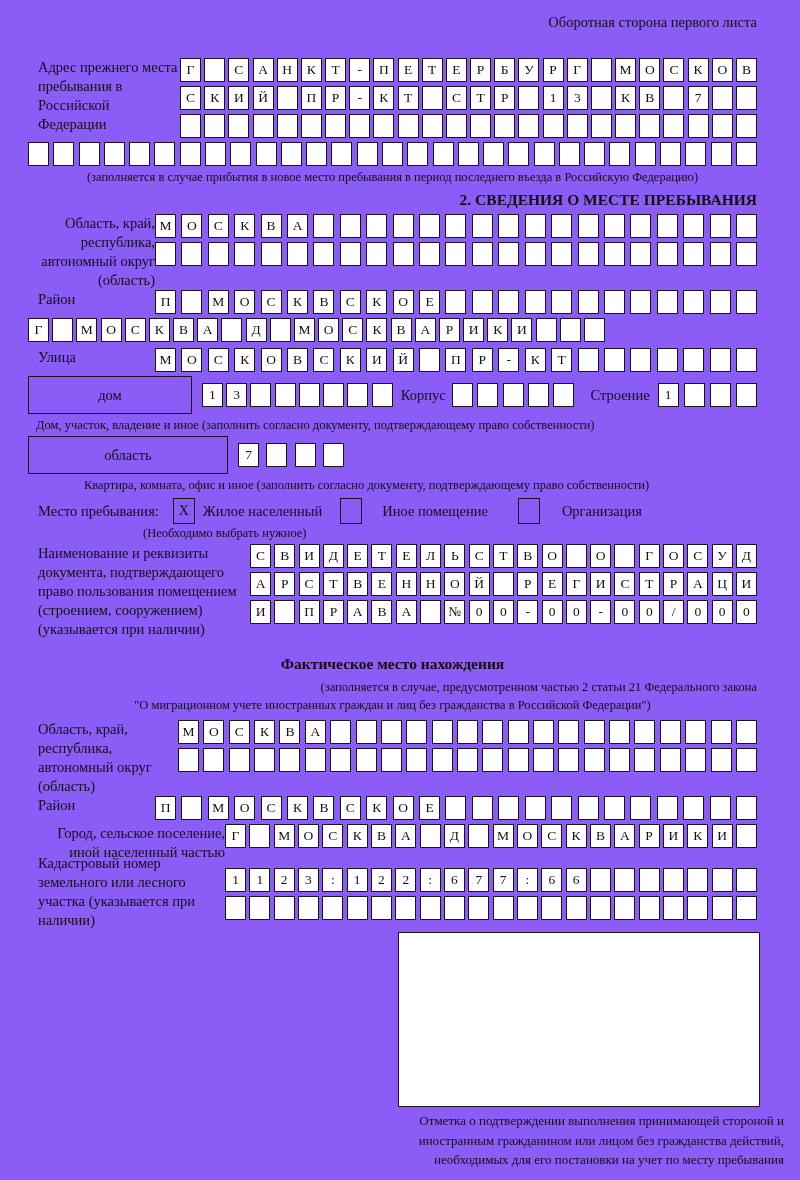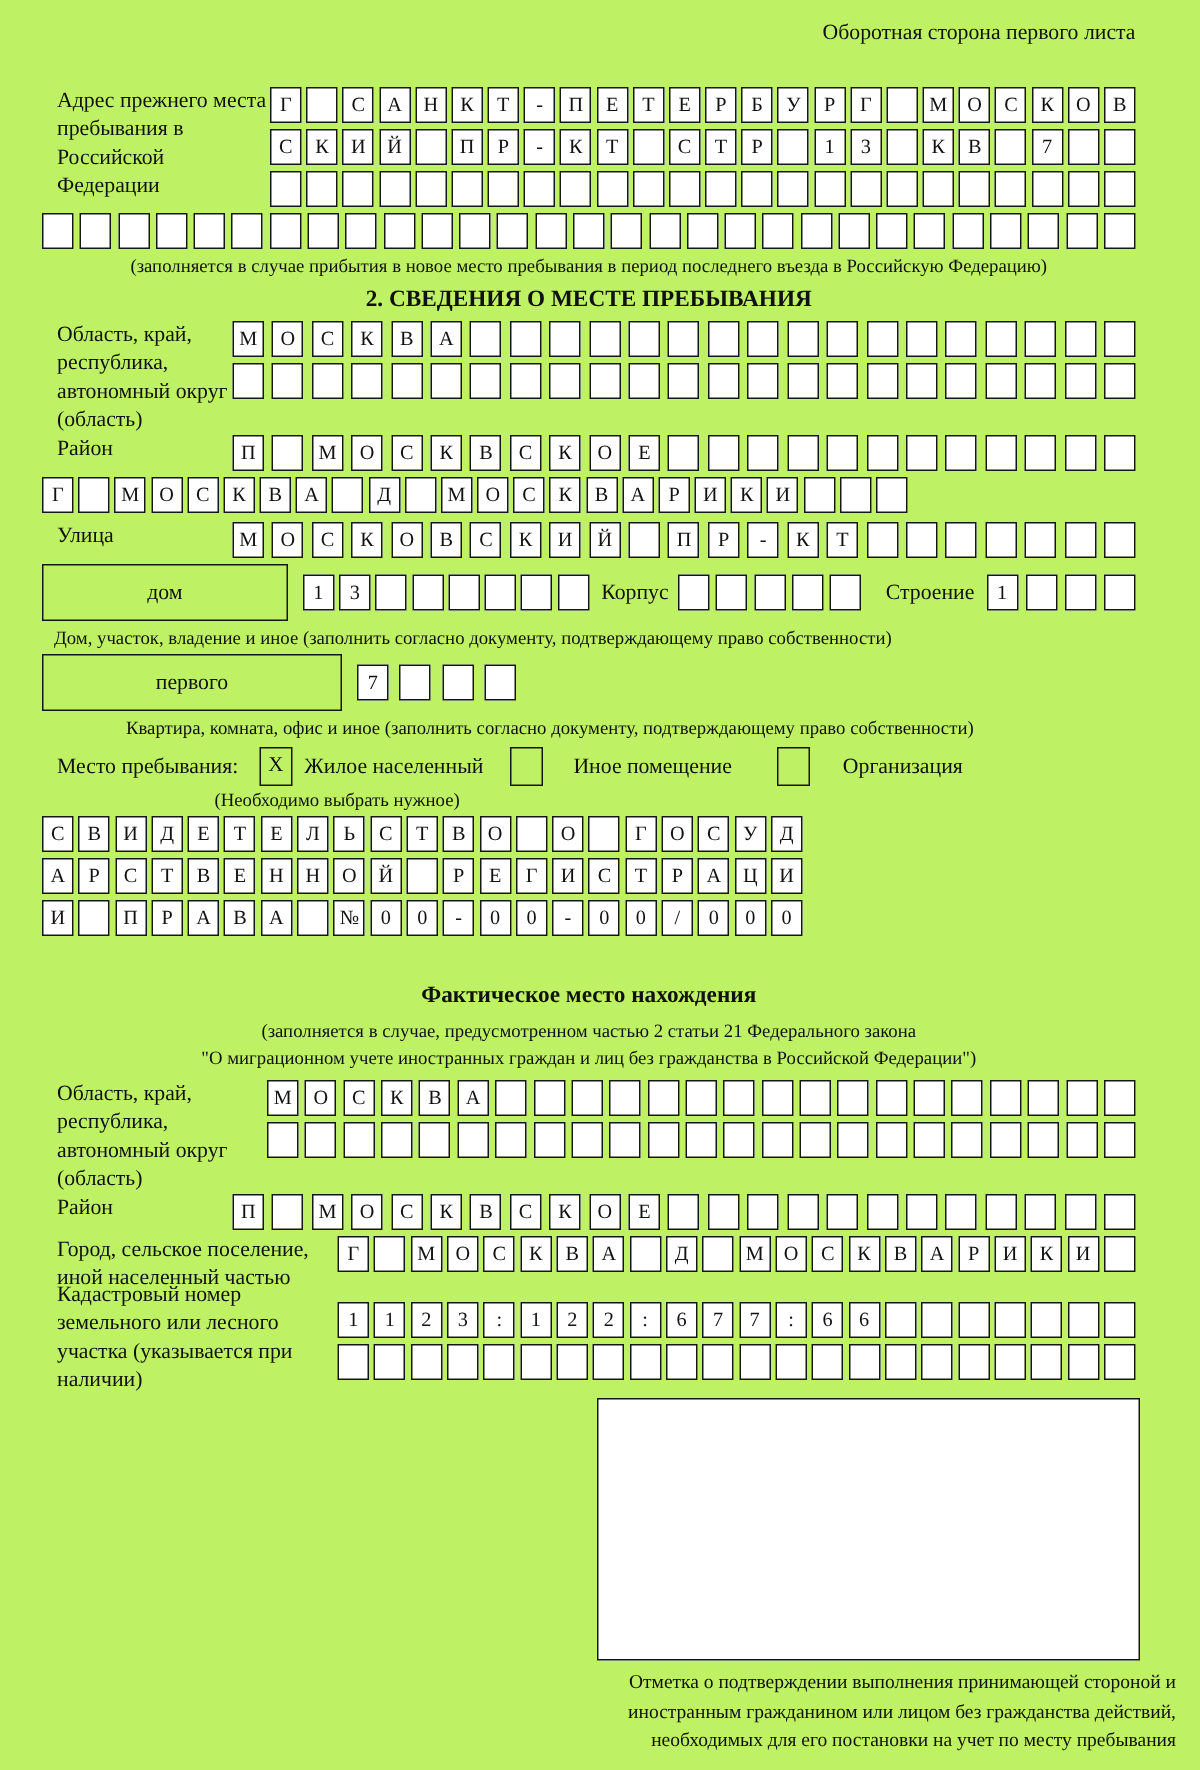--- a/index.html
+++ b/index.html
@@ -1,20 +1,20 @@
 <!DOCTYPE html>
 <html><head>
 <meta charset="utf-8">
 <style>
   html,body{margin:0;padding:0;background:#ffffff;}
   .sheet{
     width:800px;height:1180px;box-sizing:border-box;
     padding:12px 43px 0 28px;
     font-family:"Liberation Serif","DejaVu Serif",serif;
-    color:#111;background:#bef264;position:relative;overflow:hidden;
+    color:#111;background:#8b5cf6;position:relative;overflow:hidden;
   }
   .hdr{ text-align:right; font-size:14.5px; line-height:20px; margin-bottom:26px;}
   .field{display:flex;align-items:flex-start;}
   .label{box-sizing:border-box;padding-left:10px;font-size:14.5px;line-height:19px;}
   .rows{display:flex;flex-direction:column;gap:4px;}
   .boxes{display:flex;justify-content:space-between;}
   .cell{
     box-sizing:border-box;width:21px;height:24px;flex:0 0 21px;
     border:1.5px solid #161616;background:#fff;
     display:flex;align-items:center;justify-content:center;
@@ -35,21 +35,21 @@
   }
   .mesto-label{font-size:14.5px;}
   .stamp-box{
     box-sizing:border-box;margin-left:370px;width:362px;height:175px;
     border:1.8px solid #161616;background:#fff;
   }
   .stamp-note{
     width:404px;margin-left:352px;margin-top:4px;
     font-size:13px;line-height:19.5px;text-align:right;
   }
-  .mt2{margin-top:2px;} .mt4{margin-top:4px;} .mt6{margin-top:6px;} .mt14{margin-top:14px;}
+  .mt2{margin-top:2px;} .mt4{margin-top:4px;text-align:right;} .mt6{margin-top:6px;} .mt14{margin-top:14px;}
 </style>
 </head>
 <body>
 
 <div class="sheet">
 
   <div class="hdr">Оборотная сторона первого листа</div>
 
   <div class="field">
     <div class="label" style="width:152px;">Адрес прежнего места пребывания в Российской Федерации</div>
@@ -342,21 +342,21 @@
     <div class="boxes" style="width:102px;">
         <div class="cell">1</div>
         <div class="cell"></div>
         <div class="cell"></div>
         <div class="cell"></div>
       </div>
   </div>
   <div class="note mt2" style="padding-left:8px;">Дом, участок, владение и иное (заполнить согласно документу, подтверждающему право собственности)</div>
 
   <div class="inline-row mt2">
-    <div class="bigbox" style="width:200px;">первого</div>
+    <div class="bigbox" style="width:200px;">область</div>
     <div class="boxes" style="width:106px;margin-left:10px;">
         <div class="cell">7</div>
         <div class="cell"></div>
         <div class="cell"></div>
         <div class="cell"></div>
       </div>
   </div>
   <div class="note mt2" style="padding-left:8px;margin-left:48px;">Квартира, комната, офис и иное (заполнить согласно документу, подтверждающему право собственности)</div>
 
   <div class="inline-row mt4">
@@ -364,20 +364,21 @@
     <div class="chk" style="margin-left:14px;">X</div>
     <div class="mesto-label" style="margin-left:8px;">Жилое населенный</div>
     <div class="chk" style="margin-left:18px;"></div>
     <div class="mesto-label" style="margin-left:20px;">Иное помещение</div>
     <div class="chk" style="margin-left:30px;"></div>
     <div class="mesto-label" style="margin-left:22px;">Организация</div>
   </div>
   <div class="note" style="width:400px;margin-left:115px;text-align:left;">(Необходимо выбрать нужное)</div>
 
   <div class="field mt2" style="height:96px;">
+    <div class="label" style="width:222px;">Наименование и реквизиты документа, подтверждающего право пользования помещением (строением, сооружением) (указывается при наличии)</div>
     <div class="rows">
       <div class="boxes" style="width:507px;">
           <div class="cell">С</div>
           <div class="cell">В</div>
           <div class="cell">И</div>
           <div class="cell">Д</div>
           <div class="cell">Е</div>
           <div class="cell">Т</div>
           <div class="cell">Е</div>
           <div class="cell">Л</div>

